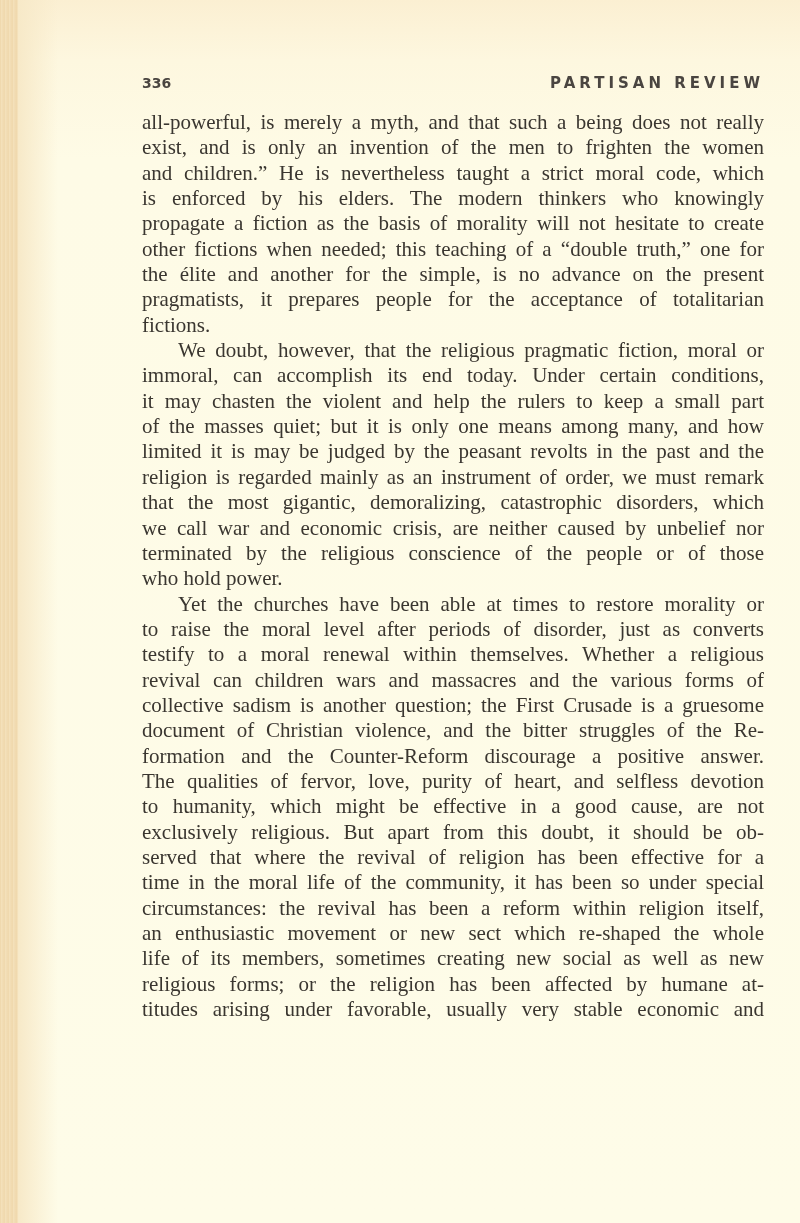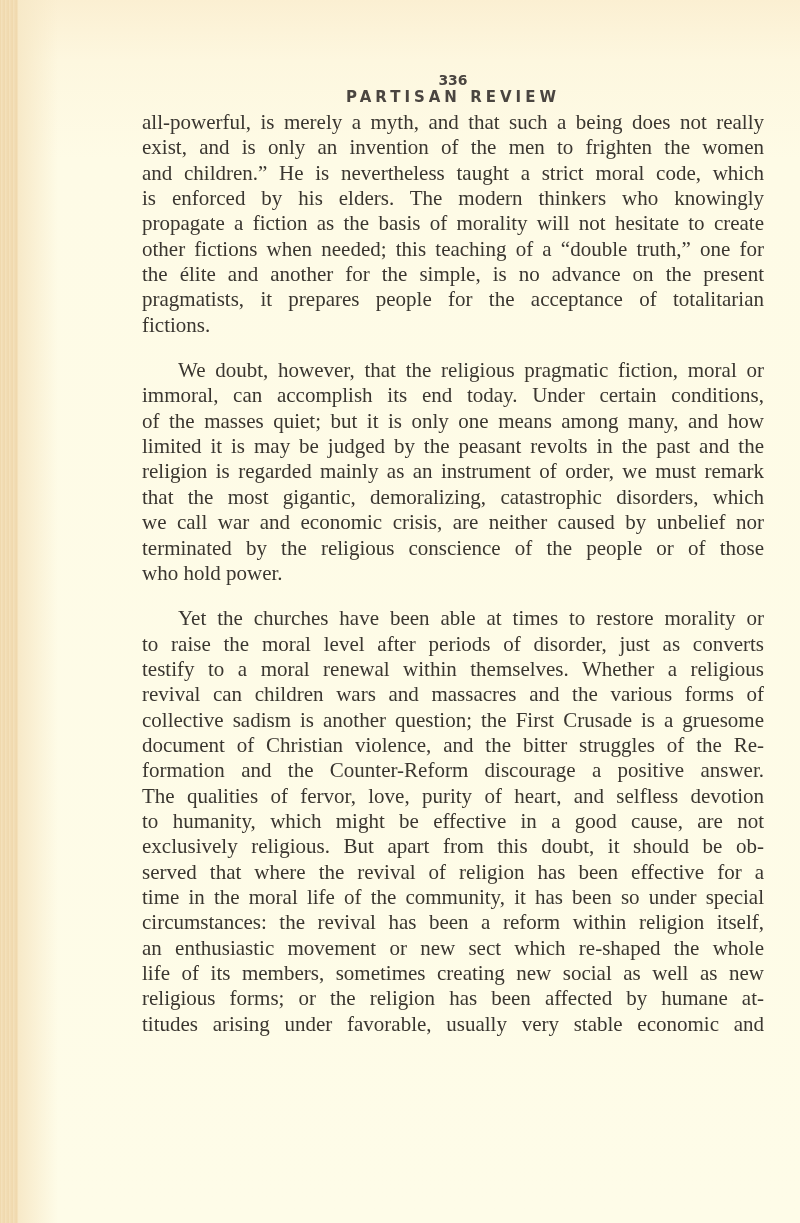--- a/index.html
+++ b/index.html
@@ -20,34 +20,34 @@
       #f0d9ae 0px, #f0d9ae 1px, #f8e8c6 2px, #ecd2a4 3px, #f6e3bd 4px);
   }
   .spine-fade {
     position: absolute; left: 18px; top: 0; width: 40px; height: 1223px;
     background: linear-gradient(90deg, #f7e9c8, rgba(254,251,230,0));
   }
   .running-head {
     position: absolute; left: 142px; top: 72px; width: 622px; height: 22px;
     display: flex; justify-content: space-between; align-items: center;
     font-family: "DejaVu Sans", "Liberation Sans", sans-serif;
-    font-weight: bold; color: #4a4540; flex-direction: column;
+    font-weight: bold; color: #4a4540;
   }
   .folio { font-size: 14px; letter-spacing: 0px; }
   .journal-title { font-size: 15px; letter-spacing: 4px; text-align: right; }
   .body-text {
     position: absolute; left: 142px; top: 110px; width: 622px;
   }
   .line {
     display: block; height: 25.35px; line-height: 25.35px;
     font-size: 21px; white-space: nowrap;
     text-align: justify; text-align-last: justify;
   }
   .line.last { text-align-last: left; }
-  .line.indent { padding-left: 36px; margin-top: 20px; }
+  .line.indent { padding-left: 36px; }
 </style>
 </head>
 <body>
 
 <div class="page">
   <div class="spine"></div>
   <div class="spine-fade"></div>
 
   <div class="running-head">
     <span class="folio">336</span>
@@ -62,20 +62,21 @@
         <span class="line">is enforced by his elders. The modern thinkers who knowingly</span>
         <span class="line">propagate a fiction as the basis of morality will not hesitate to create</span>
         <span class="line">other fictions when needed; this teaching of a “double truth,” one for</span>
         <span class="line">the élite and another for the simple, is no advance on the present</span>
         <span class="line">pragmatists, it prepares people for the acceptance of totalitarian</span>
         <span class="line last">fictions.</span>
       </div>
       <div>
         <span class="line indent">We doubt, however, that the religious pragmatic fiction, moral or</span>
         <span class="line">immoral, can accomplish its end today. Under certain conditions,</span>
+        <span class="line">it may chasten the violent and help the rulers to keep a small part</span>
         <span class="line">of the masses quiet; but it is only one means among many, and how</span>
         <span class="line">limited it is may be judged by the peasant revolts in the past and the</span>
         <span class="line">religion is regarded mainly as an instrument of order, we must remark</span>
         <span class="line">that the most gigantic, demoralizing, catastrophic disorders, which</span>
         <span class="line">we call war and economic crisis, are neither caused by unbelief nor</span>
         <span class="line">terminated by the religious conscience of the people or of those</span>
         <span class="line last">who hold power.</span>
       </div>
       <div>
         <span class="line indent">Yet the churches have been able at times to restore morality or</span>

